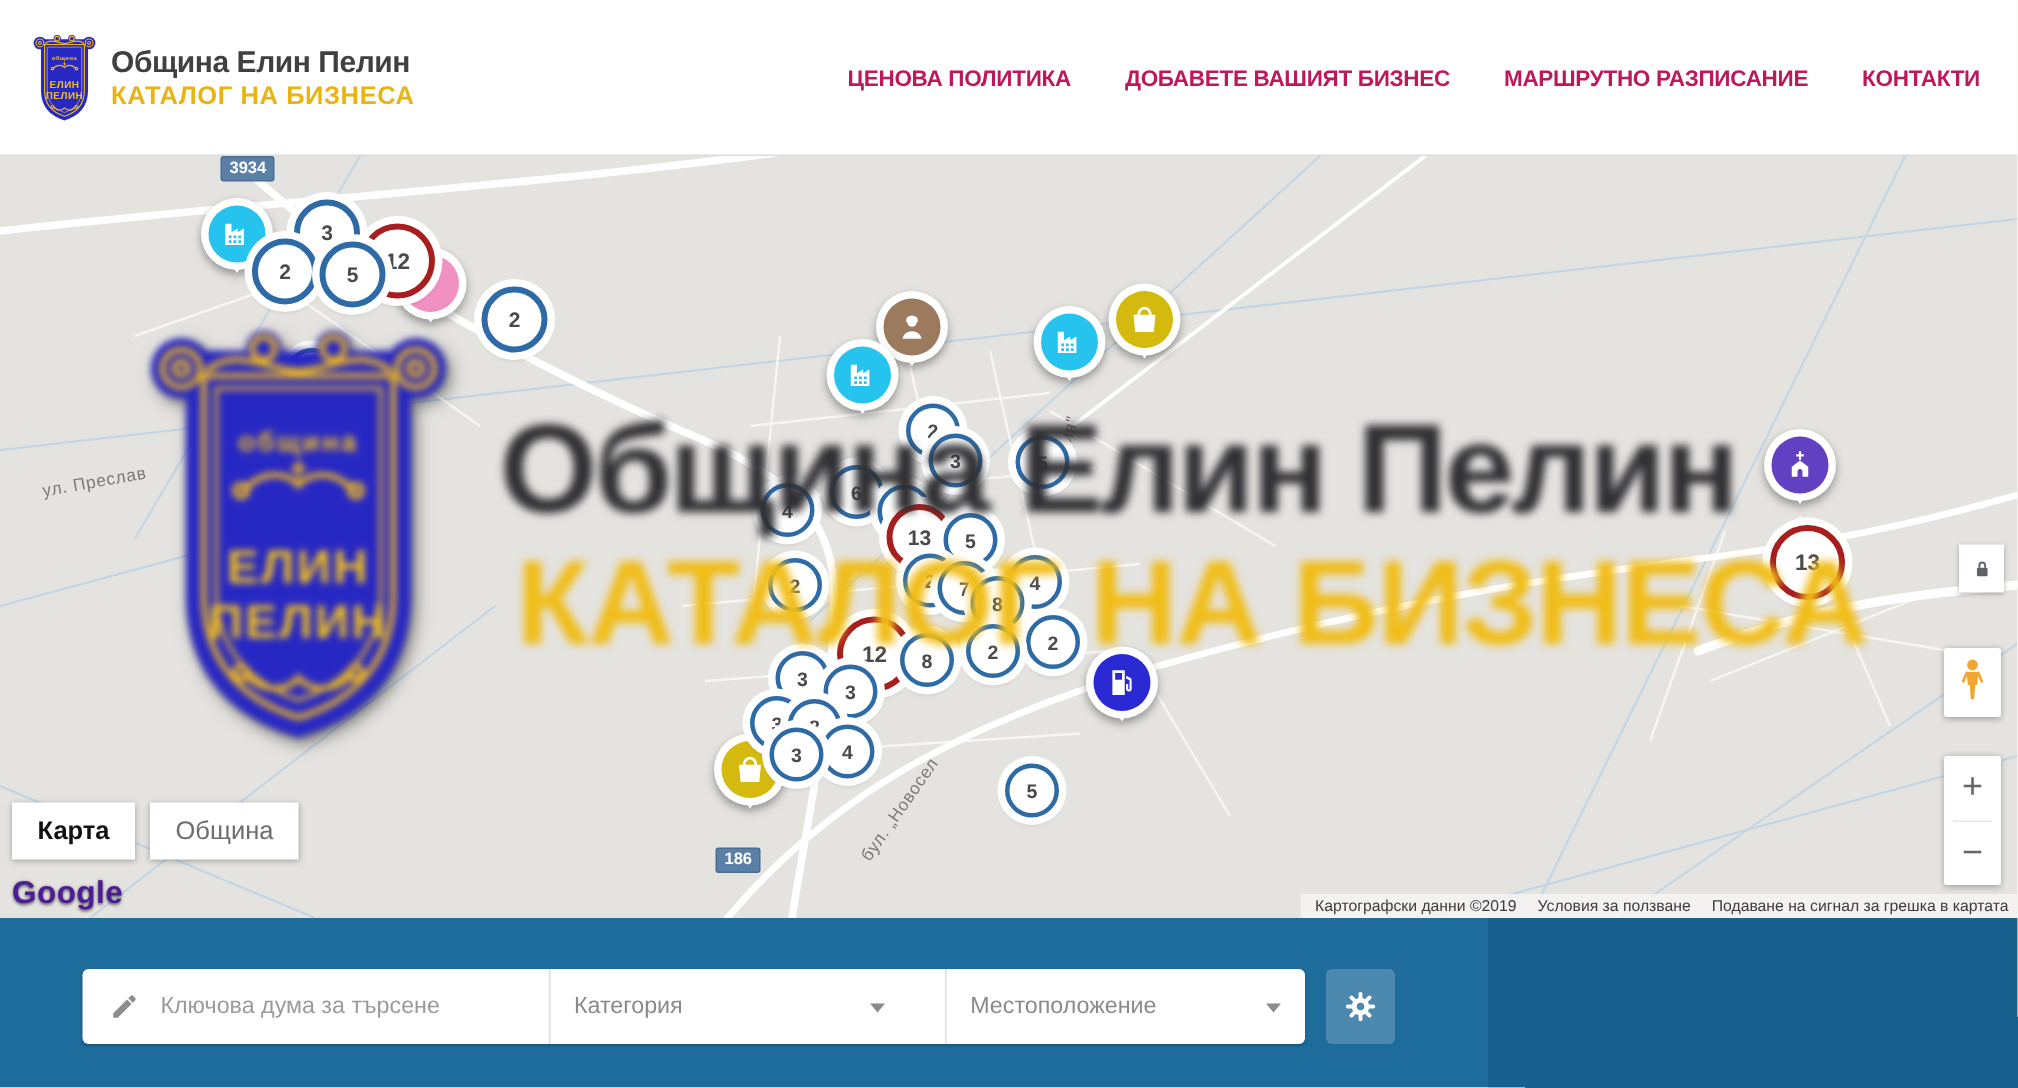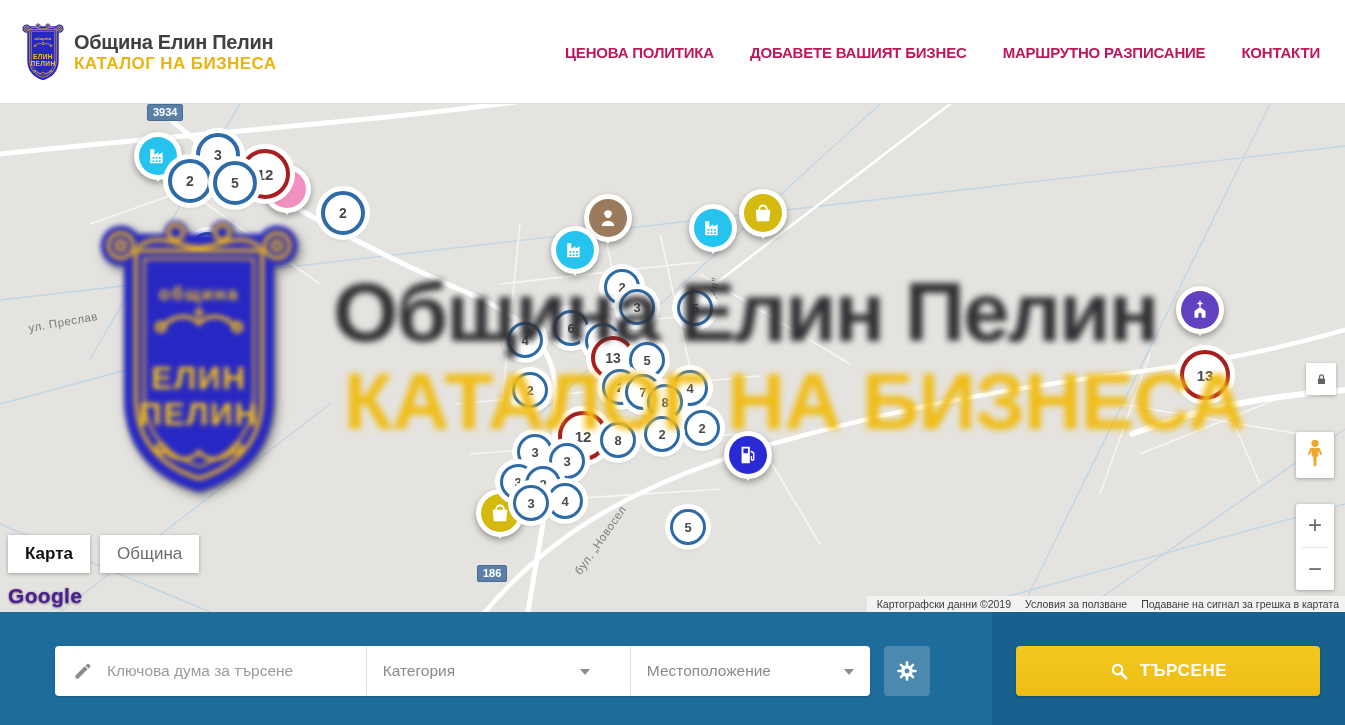--- a/index.html
+++ b/index.html
@@ -459,21 +459,15 @@
         <span class="caret"></span>
       </div>
     </div>
 
     <button class="gear-btn">
       <svg viewBox="0 0 24 24">
           <use href="#sym-gear"></use>
         </svg>
     </button>
 
-    <button class="search-btn">
-      <svg viewBox="0 0 24 24">
-          <use href="#sym-magnifier"></use>
-        </svg>
-      <span>ТЪРСЕНЕ</span>
-    </button>
   </div>
 
 </div>
 
 </body></html>

